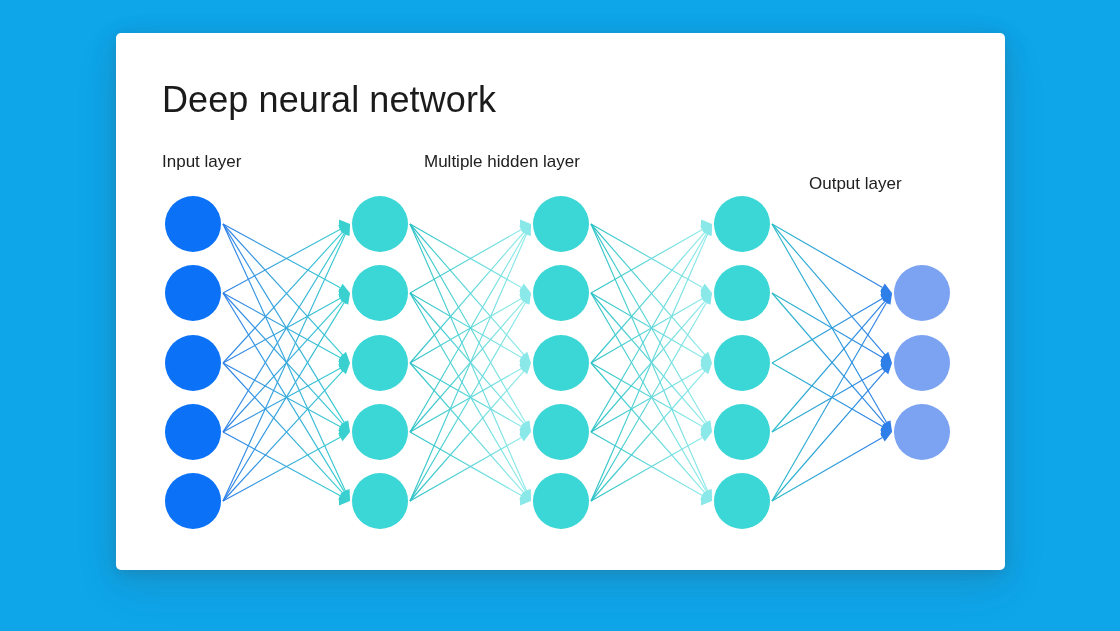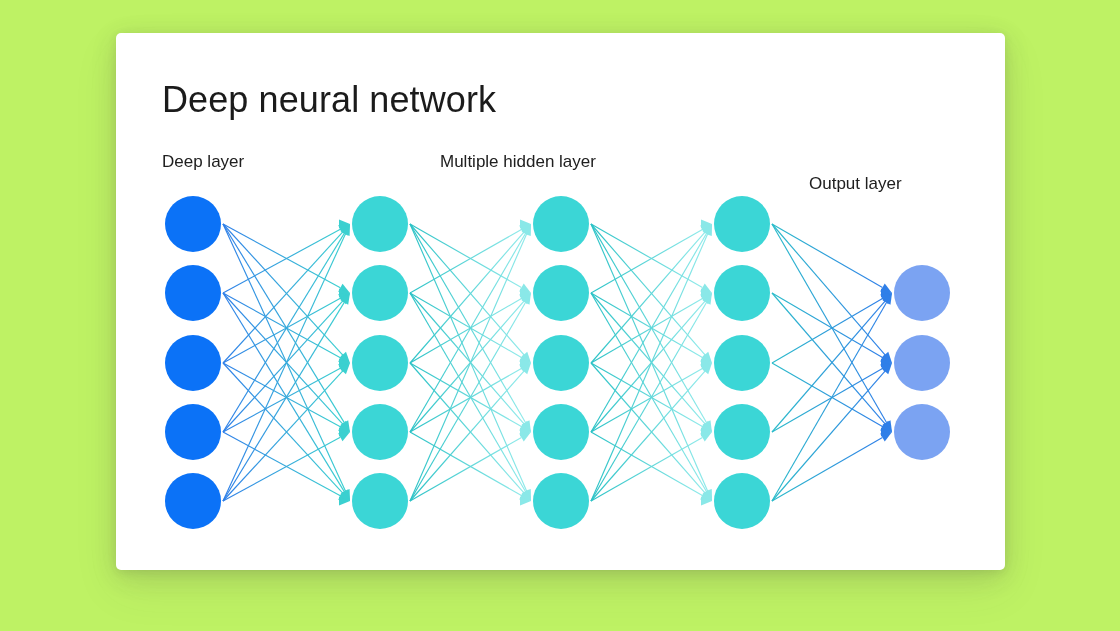--- a/index.html
+++ b/index.html
@@ -9,21 +9,21 @@
     width: 1120px;
     height: 631px;
     overflow: hidden;
     font-family: "Liberation Sans", sans-serif;
   }
 
   #stage {
     position: relative;
     width: 1120px;
     height: 631px;
-    background: #bef264;
+    background: #0ea5e9;
   }
 
   
   #card {
     position: absolute;
     left: 116px;
     top: 33px;
     width: 889px;
     height: 537px;
     background: #ffffff;
@@ -48,21 +48,21 @@
   
   .layer-label {
     position: absolute;
     top: 152px;
     font-size: 17px;
     font-weight: 400;
     color: #202020;
     white-space: nowrap;
   }
   #label-input  { left: 162px; }
-  #label-hidden { left: 440px; }
+  #label-hidden { left: 424px; }
   #label-output { left: 809px; margin-top: 22px; }
 
   
   #network {
     position: absolute;
     left: 0;
     top: 0;
     width: 1120px;
     height: 631px;
     overflow: visible;
@@ -74,21 +74,21 @@
 </style>
 </head>
 <body>
 
 <div id="stage">
 
   <div id="card"></div>
 
   <div id="title">Deep neural network</div>
 
-  <div class="layer-label" id="label-input">Deep layer</div>
+  <div class="layer-label" id="label-input">Input layer</div>
   <div class="layer-label" id="label-hidden">Multiple hidden layer</div>
   <div class="layer-label" id="label-output">Output layer</div>
 
   <svg id="network" viewBox="0 0 1120 631" xmlns="http://www.w3.org/2000/svg">
     <defs>
       <linearGradient id="gradA" x1="0" y1="0" x2="1" y2="0">
         <stop offset="0" stop-color="#2f7fe8"></stop>
         <stop offset="1" stop-color="#3bd0d0"></stop>
       </linearGradient>
       <linearGradient id="gradB" x1="0" y1="0" x2="1" y2="0">

